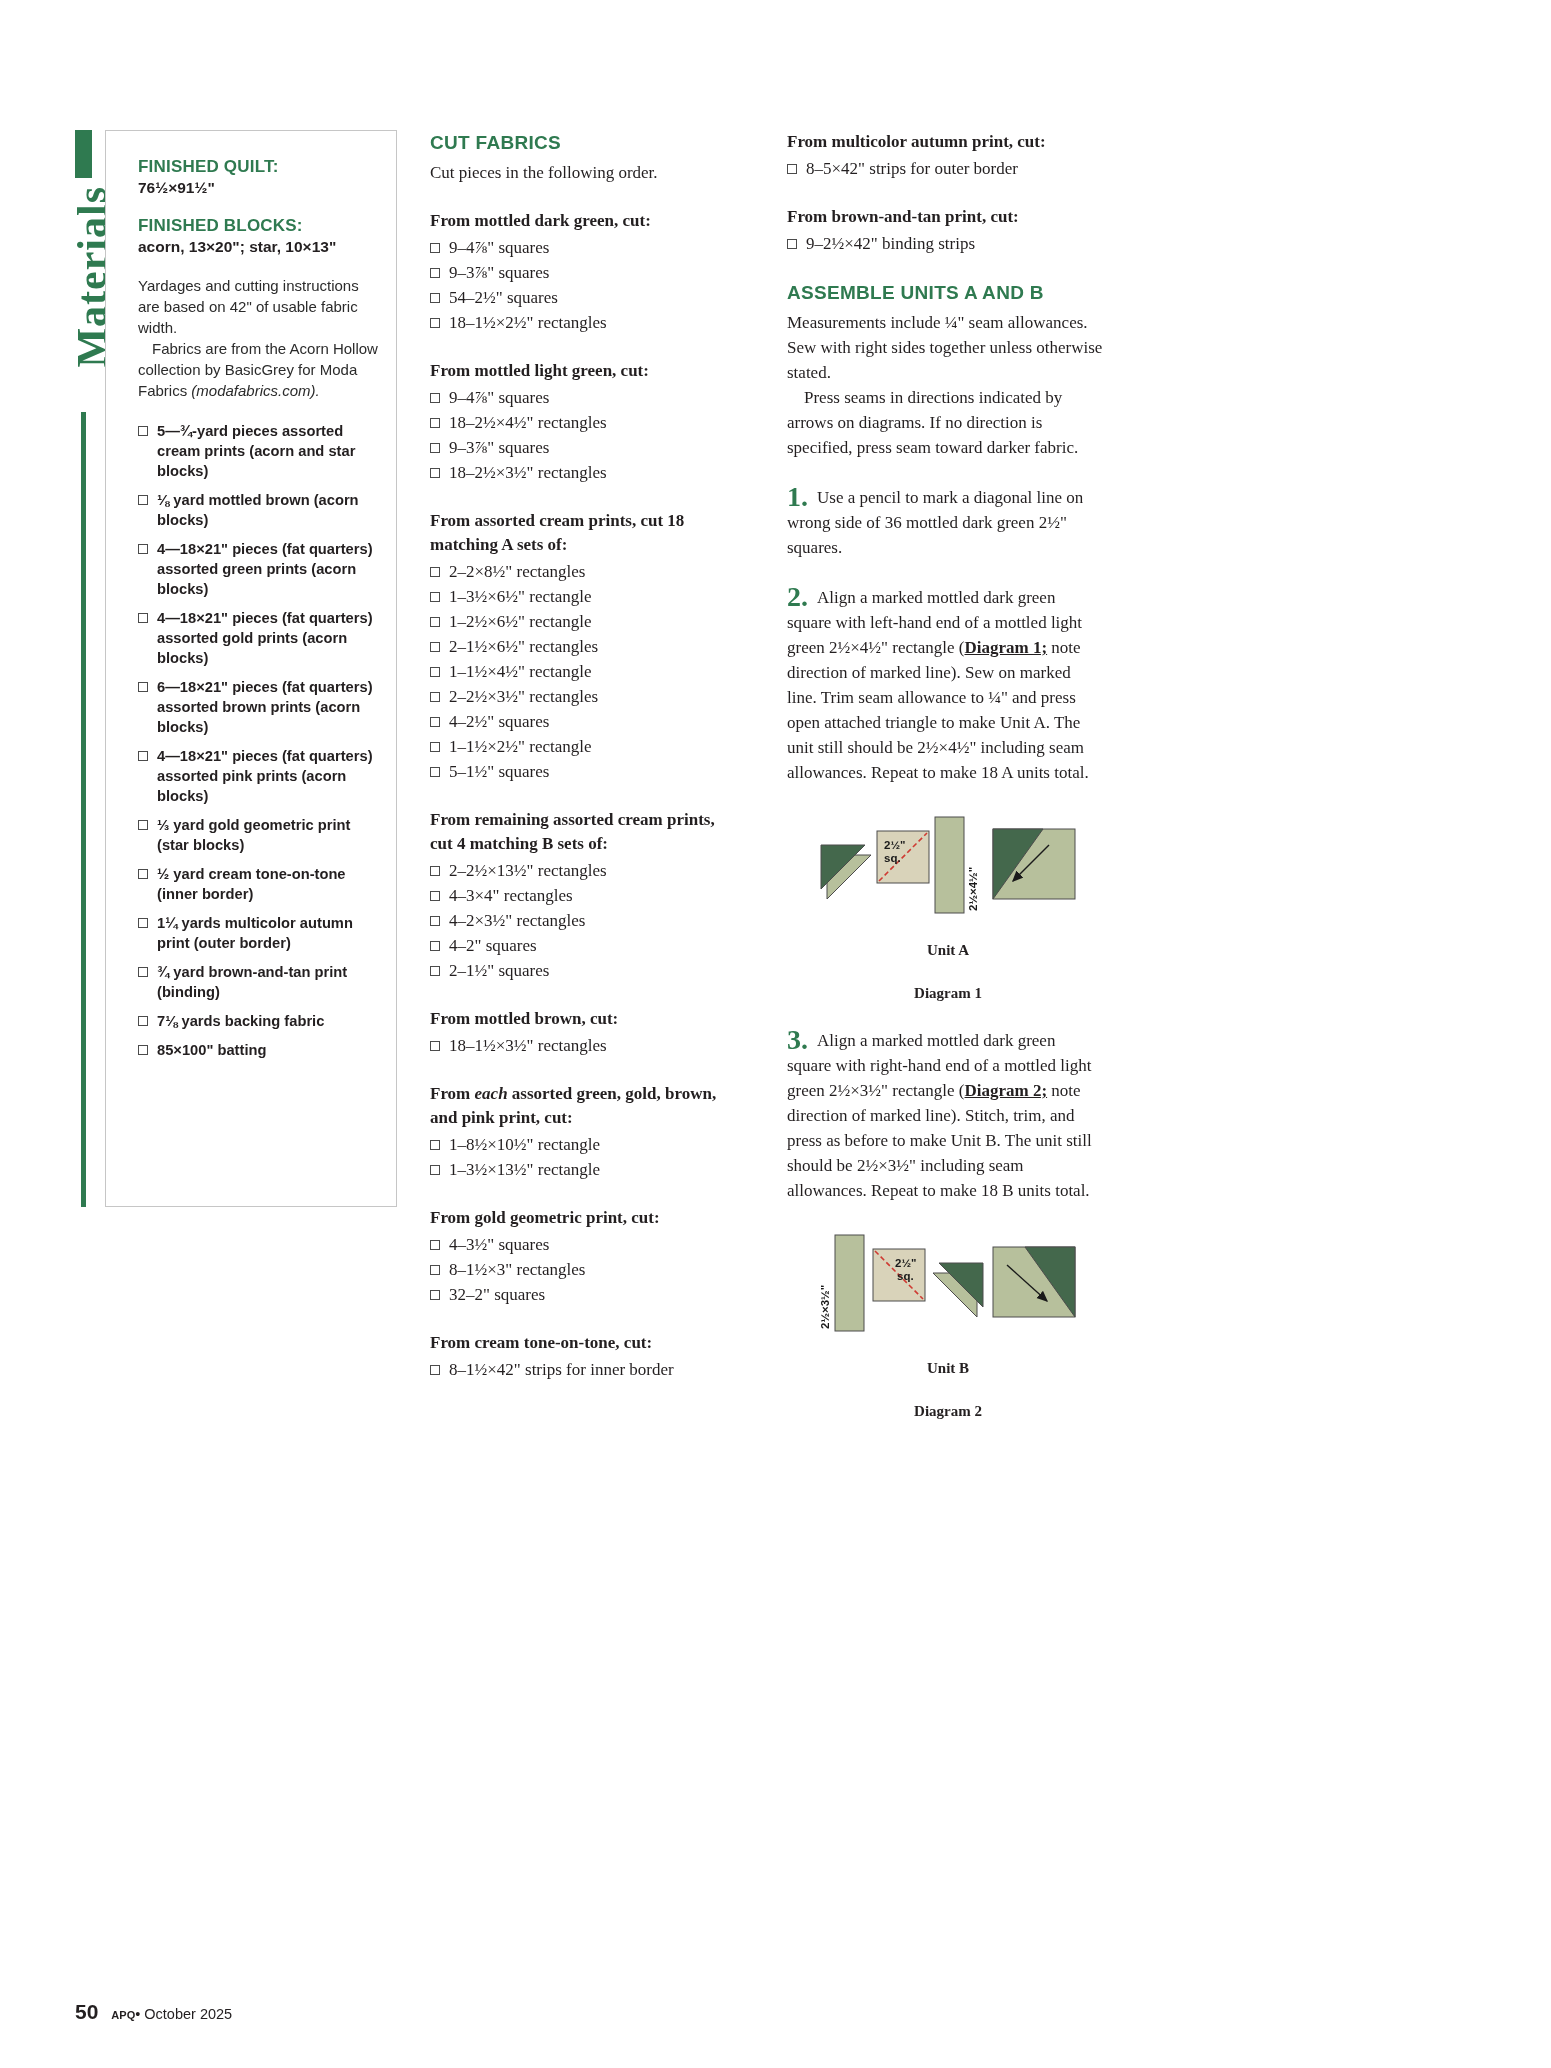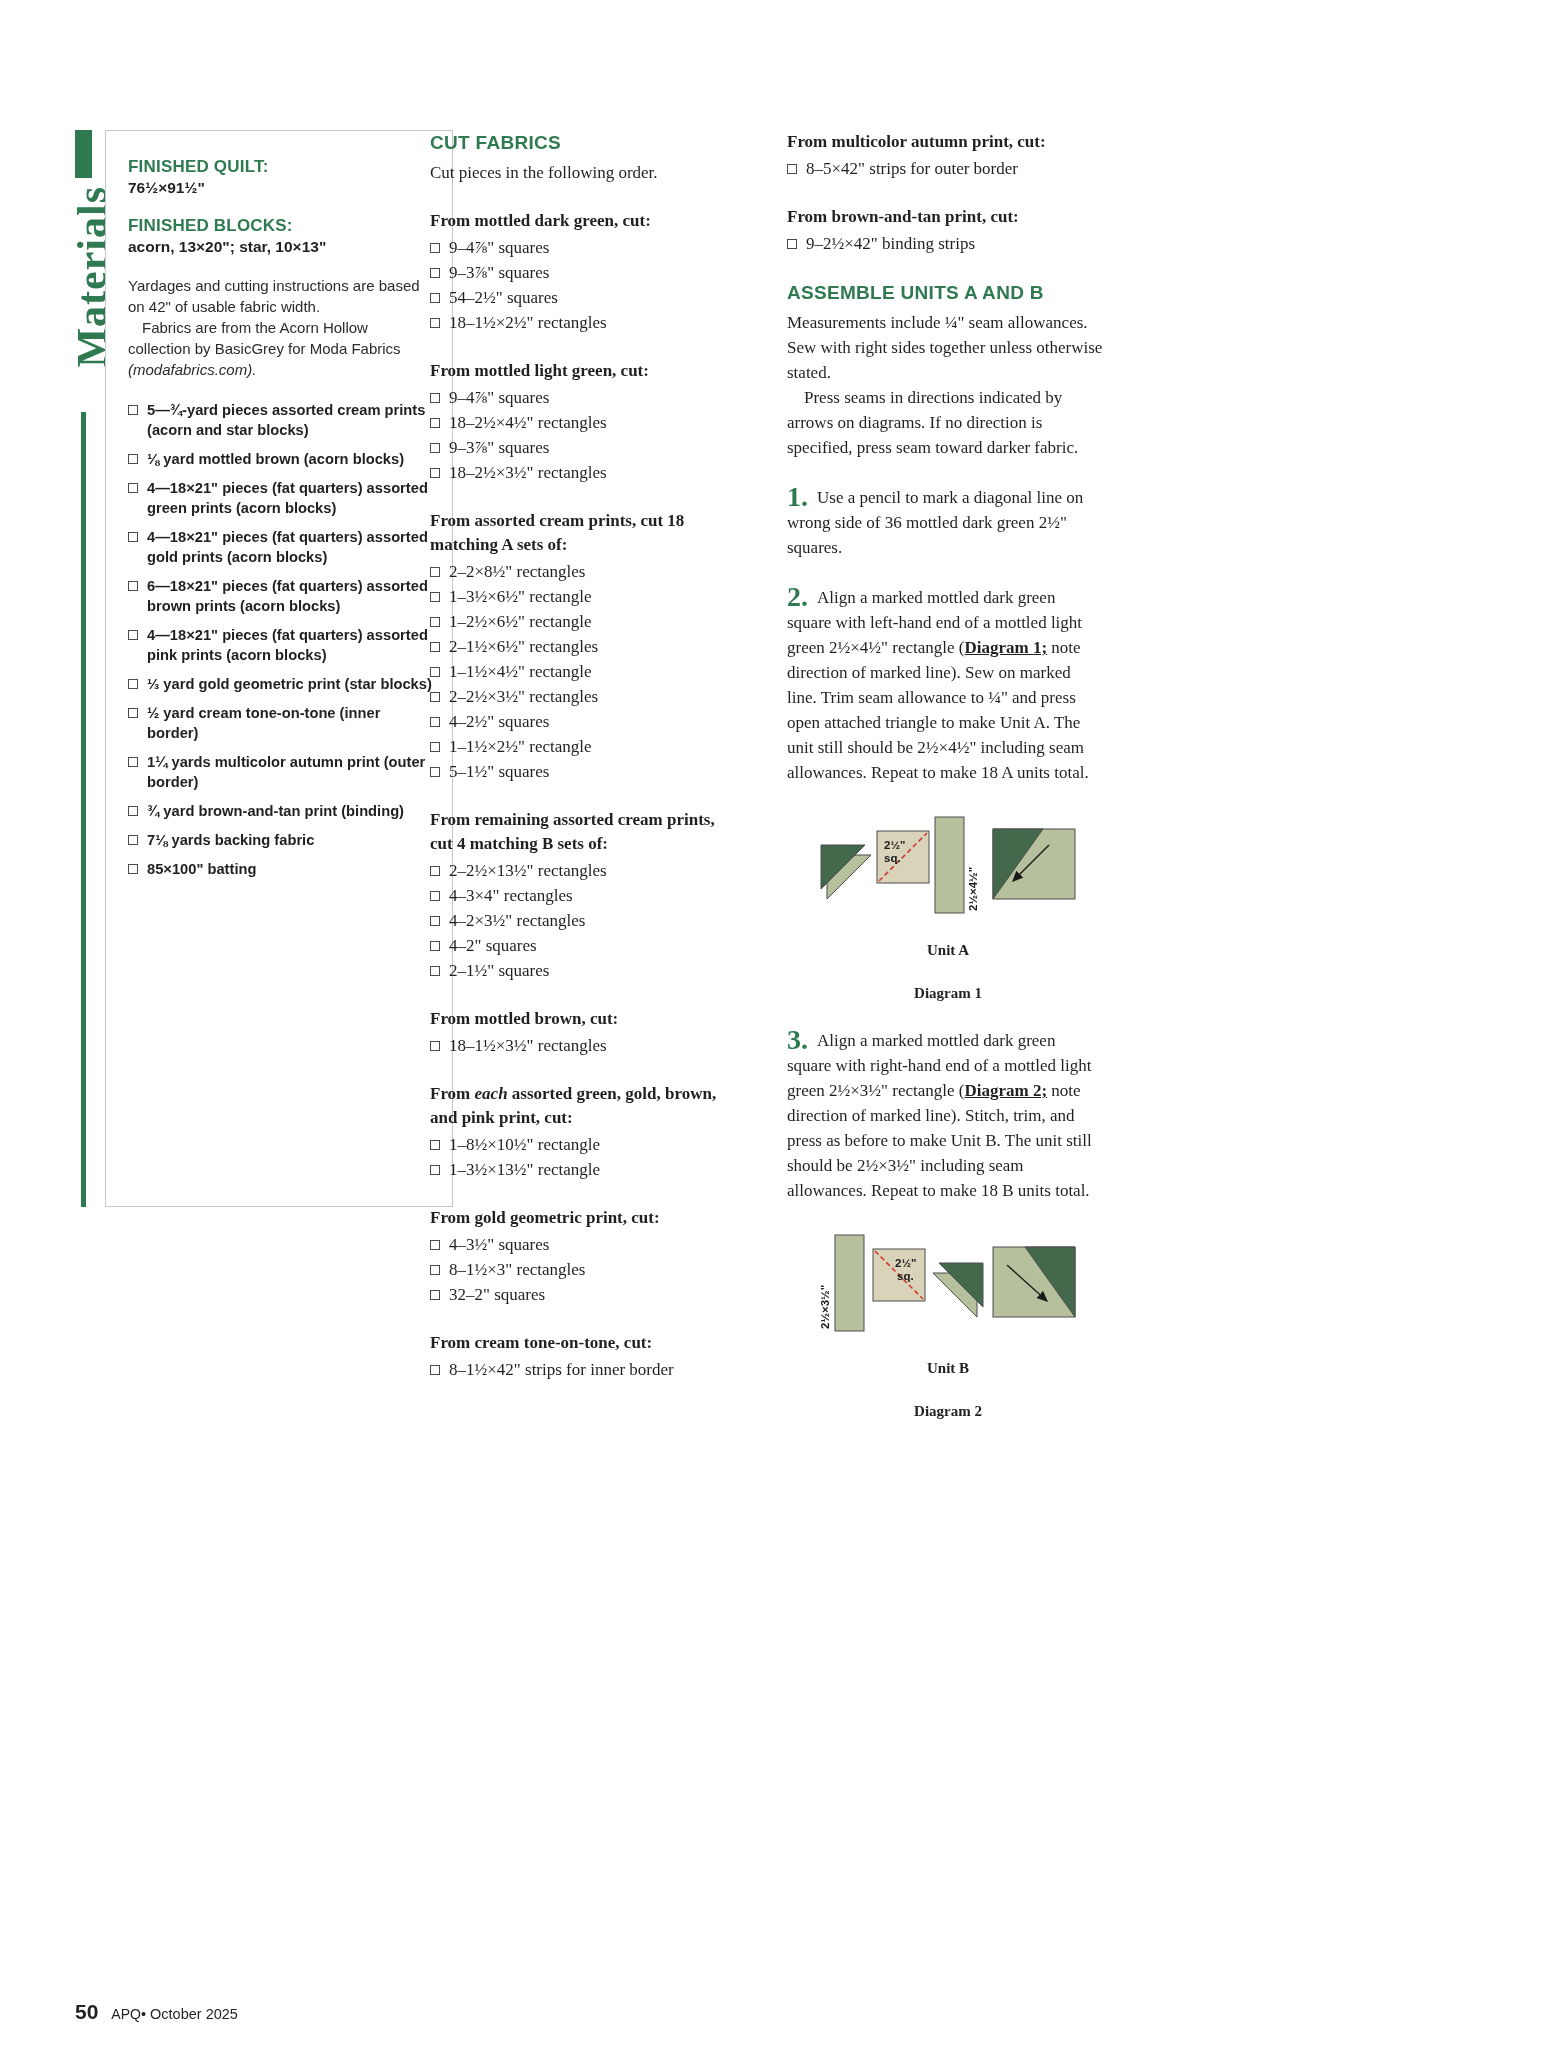--- a/index.html
+++ b/index.html
@@ -7,22 +7,22 @@
   html,body { background:#ffffff; }
   body { font-family:"Liberation Serif", serif; color:#231f20; }
   .page { position:relative; width:1551px; height:2068px; background:#fff; overflow:hidden; }
 
   
   .sidebar { position:absolute; left:75px; top:130px; width:322px; }
   .rail-block { position:absolute; left:0; top:0; width:17px; height:48px; background:#2f7a50; }
   .rail-word { position:absolute; left:-7px; top:56px; writing-mode:vertical-rl; transform:rotate(180deg);
                font-family:"Liberation Serif", serif; font-weight:bold; font-size:42px; color:#2f7a50; letter-spacing:1px; }
   .rail-line { position:absolute; left:6px; top:282px; width:5px; height:795px; background:#2f7a50; }
-  .materials-box { position:absolute; left:30px; top:0; width:348px; min-height:1077px;
-                   border:1px solid #c6c6c6; background:#fff; padding:26px 18px 22px 22px;
+  .materials-box { position:absolute; left:30px; top:0; width:292px; min-height:1077px;
+                   border:1px solid #c6c6c6; background:#fff; padding:26px 18px 22px 32px;
                    font-family:"Liberation Sans", sans-serif; }
   .green-sub { font-family:"Liberation Sans", sans-serif; font-weight:bold; font-size:17px; color:#2f7a50; letter-spacing:.2px; margin-bottom:2px; }
   .bold-sans { font-weight:bold; font-size:15.5px; color:#231f20; margin-bottom:19px; }
   .side-intro { font-size:15px; line-height:21px; color:#2b2b2b; }
   .side-intro.indented { text-indent:14px; margin-bottom:20px; }
   .mat-list { list-style:none; }
   .mat-item { display:flex; font-weight:bold; font-size:14.7px; line-height:20px; margin-bottom:9px; }
   .mat-item .cb { margin-top:5px; }
   .mat-text { display:block; }
   em { font-style:italic; }
@@ -54,21 +54,21 @@
   
   .diagram { margin:20px 0 0 28px; width:266px; }
   .diagram svg { display:block; }
   .dia-cap { font-family:"Liberation Serif", serif; font-weight:bold; font-size:15px; line-height:19px; text-align:center;margin-top:24px; }
   .dia-caps { margin-top:4px; }
 
   
   .footer { position:absolute; left:75px; top:2000px; display:flex; align-items:baseline;
             font-family:"Liberation Sans", sans-serif; }
   .folio { font-weight:bold; font-size:21px; }
-  .mag { font-weight:normal; font-size:14px; margin-left:13px; }
+  .mag { font-weight:bold; font-size:11px; margin-left:13px; }
   .mag-date { font-size:14.5px; }
 </style>
 </head>
 <body>
 
 <div class="page">
 
   <aside class="sidebar">
     <div class="rail-block"></div>
     <div class="rail-word">Materials</div>

